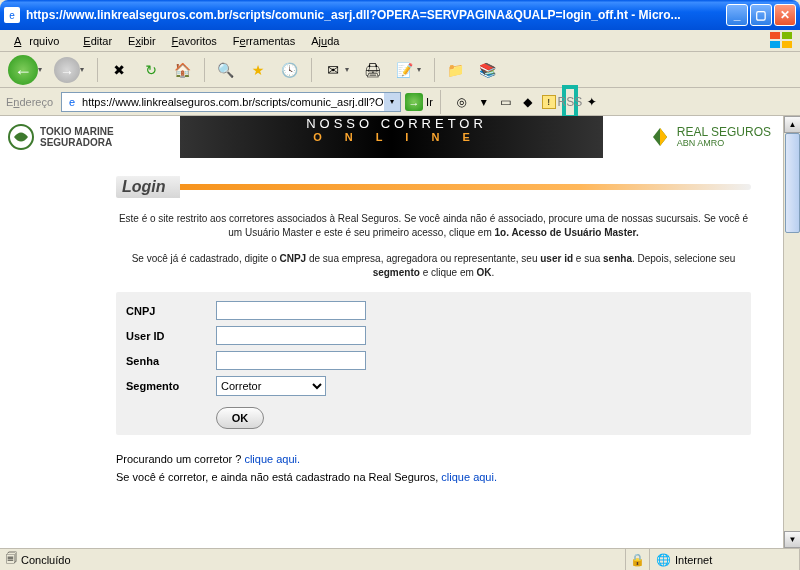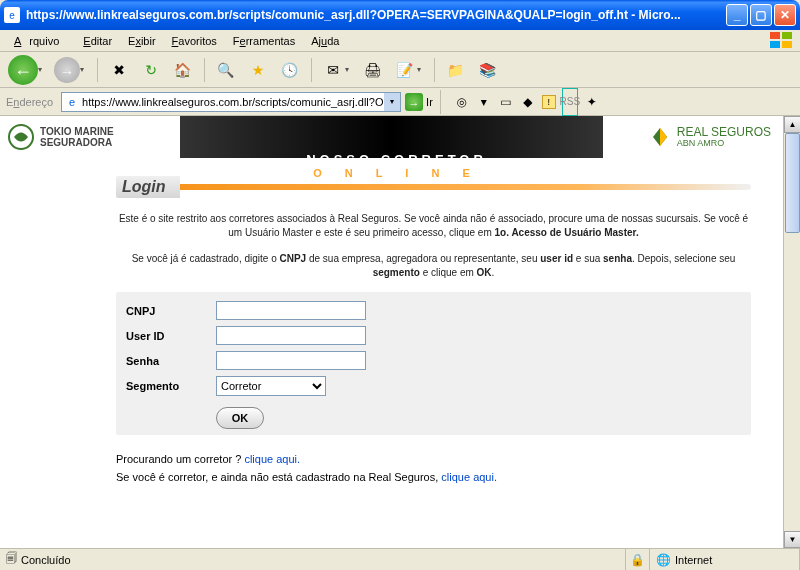--- a/index.html
+++ b/index.html
@@ -44,21 +44,21 @@
 .scrollbar-v .sb-thumb { width: 15px; height: 100px; background: linear-gradient(to right, #dce6f8, #b8cff0); border: 1px solid #7f9db9; border-radius: 2px; margin: 0 auto; cursor: pointer; }
 .sb-track { height: calc(100% - 34px); display: flex; flex-direction: column; }
 
 .page { margin-right: 17px; height: 100%; }
 
 .banner { height: 42px; display: flex; background: linear-gradient(to right, #fff 0%, #fff 23%, #333 23%, #000 50%, #333 77%, #fff 77%, #fff 100%); }
 .logo-left { flex: 0 0 180px; display: flex; align-items: center; gap: 6px; padding-left: 8px; }
 .logo-left-icon { width: 26px; height: 26px; }
 .logo-left-text { font-size: 10px; font-weight: bold; color: #444; line-height: 1.1; }
 .banner-center { flex: 1; text-align: center; color: #fff; }
-.banner-title1 { font-weight: bold; letter-spacing: 4px; font-size: 13px; margin-top: 36px; }
+.banner-title1 { font-weight: normal; letter-spacing: 4px; font-size: 13px; }
 .banner-title2 { color: #fca62e; letter-spacing: 10px; font-size: 11px; font-weight: bold; }
 .logo-right { flex: 0 0 170px; display: flex; align-items: center; gap: 6px; justify-content: flex-end; padding-right: 12px; }
 .logo-right-icon { width: 22px; height: 22px; }
 .logo-right-text { font-size: 12px; font-weight: normal; color: #3e7a2e; line-height: 1; }
 .logo-right-sub { font-size: 9px; color: #3e7a2e; }
 
 .page-body { padding: 18px 32px 0 116px; }
 .login-hdr-wrap { display: flex; align-items: center; margin-bottom: 14px; }
 .login-hdr { font-family: Verdana, sans-serif; font-size: 16px; font-weight: bold; font-style: italic; color: #444; background: linear-gradient(to bottom, #f0f0f0, #d6d6d6); padding: 2px 14px 2px 6px; border-radius: 2px 0 0 2px; }
 .login-hdr-bar { flex: 1; height: 6px; background: linear-gradient(to right, #f7941d, #ffb75a 70%, #f0f0f0); border-radius: 0 3px 3px 0; }
@@ -175,21 +175,21 @@
     <div class="go-ico">→</div>
     <span>Ir</span>
   </div>
   <div class="tb-sep"></div>
   <div class="ext-icons">
     <div class="ext-ico">◎</div>
     <div class="ext-ico">▾</div>
     <div class="ext-ico">▭</div>
     <div class="ext-ico">◆</div>
     <div class="ext-ico" style="background:#ffe680;border:1px solid #c9a227;width:14px;height:14px;font-size:9px">!</div>
-    <div class="ext-ico" style="color:#888;border:1px solid #14b8a6;font-size:10px;padding:13px 1px">RSS</div>
+    <div class="ext-ico" style="color:#888;border:4px solid #14b8a6;font-size:12px;padding:13px 1px">RSS</div>
     <div class="ext-ico">✦</div>
   </div>
 </div>
 
 <div class="content-wrap">
   <div class="page">
     <div class="banner">
       <div class="logo-left">
         <svg class="logo-left-icon" viewBox="0 0 26 26">
             <circle cx="13" cy="13" r="12" fill="none" stroke="#3e7a2e" stroke-width="2"></circle>

